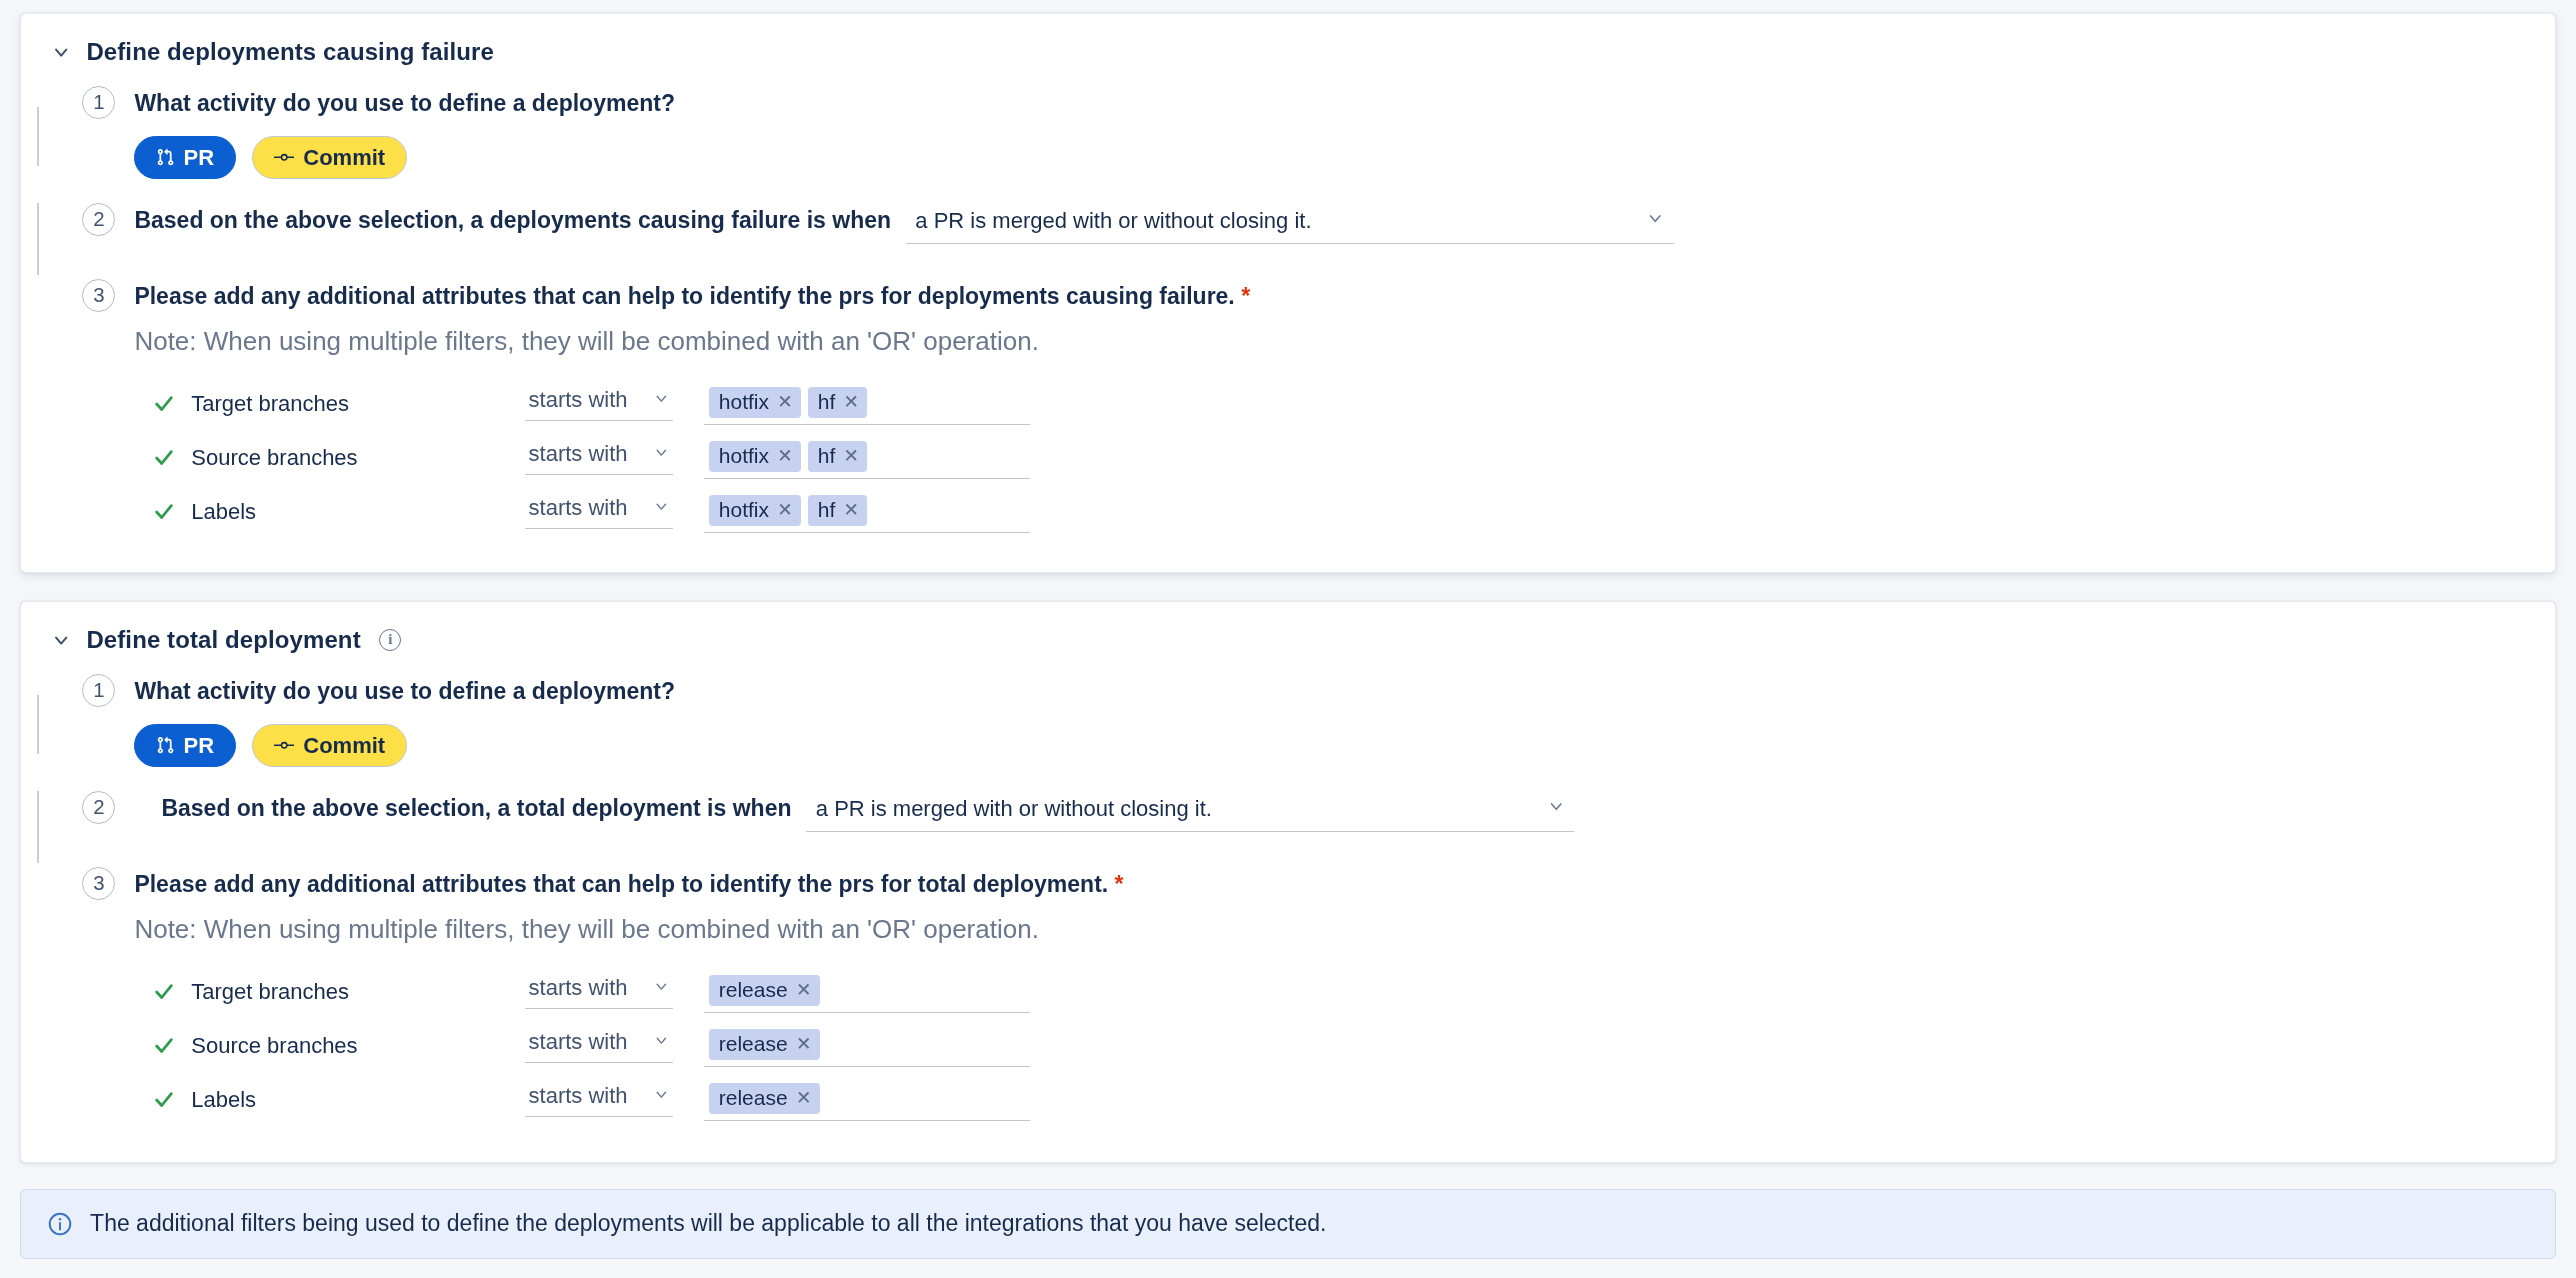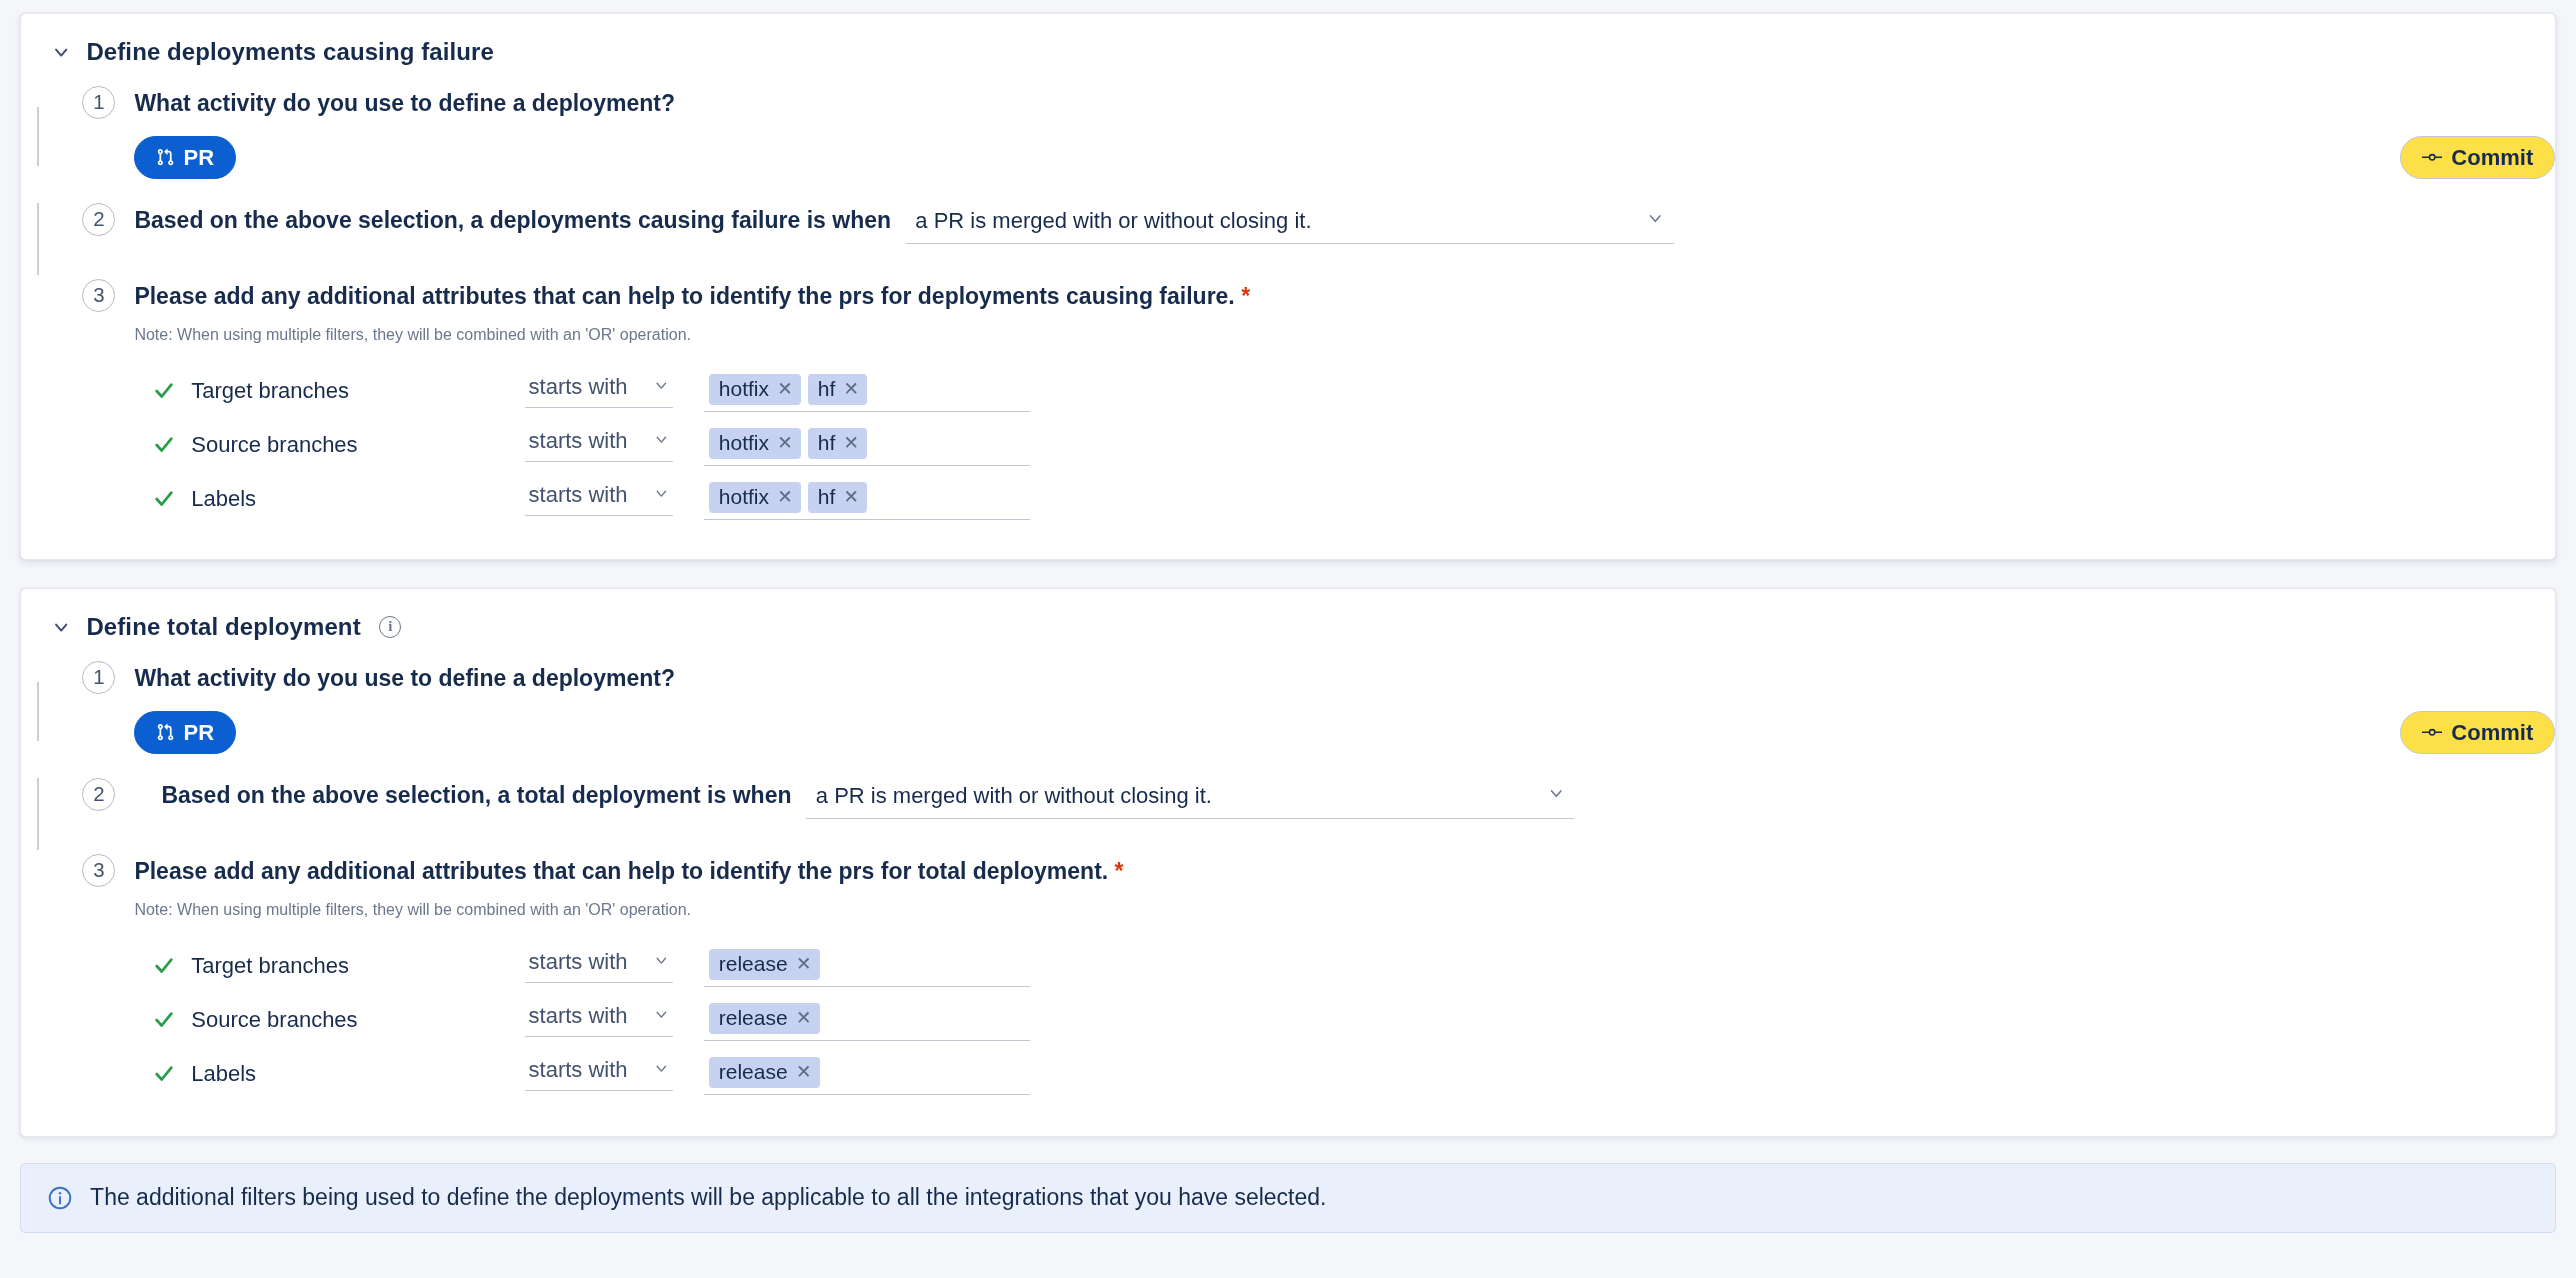--- a/index.html
+++ b/index.html
@@ -100,21 +100,21 @@
     z-index:1;
   }
   .q-label{
     font-size:23px;
     font-weight:bold;
     color:#172b4d;
     line-height:1.2;
   }
   .req{color:var(--red); font-weight:bold;}
   .toggle-row{
-    display:flex;gap:16.7px;margin-top:18.5px;justify-content:space-between;
+    display:flex;gap:16.7px;margin-top:18.5px;
   }
   .pill{
     display:inline-flex;align-items:center;gap:9.3px;
     height:43px;
     padding:0 20.4px;
     border-radius:22px;
     border:0.9px solid var(--line);
     background:#fde047;
     font-size:22px;
     color:#172b4d;
@@ -136,21 +136,21 @@
     border-bottom:0.9px solid var(--line);
     display:flex;align-items:center;justify-content:space-between;
     padding:0 9.3px 9.3px 9.3px;
     font-size:22px;
     color:#172b4d;
     cursor:pointer;
   }
   .select-underline .caret{color:#6b778c;}
   .note{
     margin-top:15px;
-    font-size:16px;
+    font-size:26px;
     color:#6b778c;
   }
   .filters{
     margin-top:20.4px;
   }
   .filter-row{
     display:flex;align-items:center;
     height:54px;
   }
   .check{

